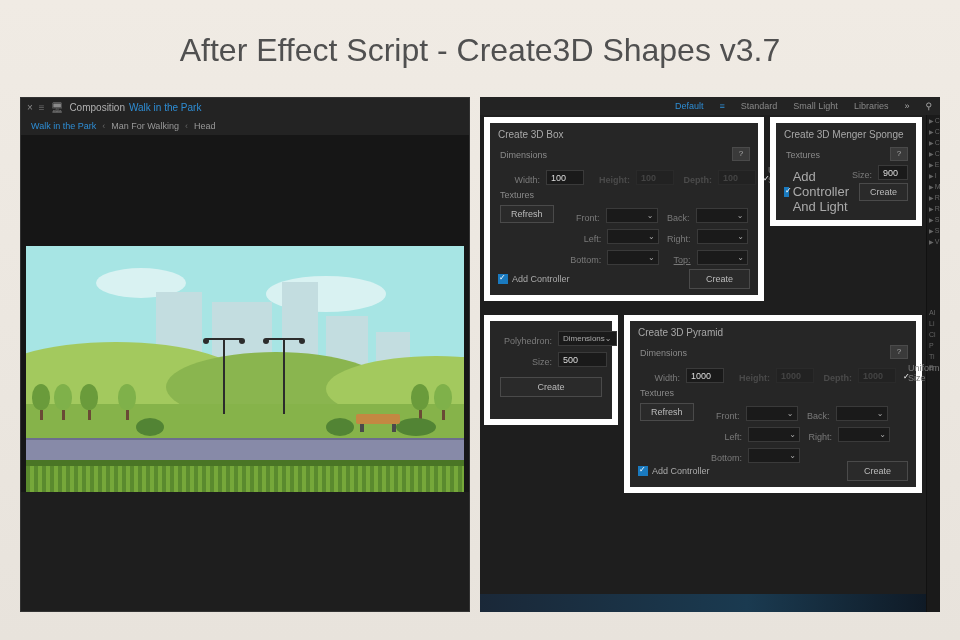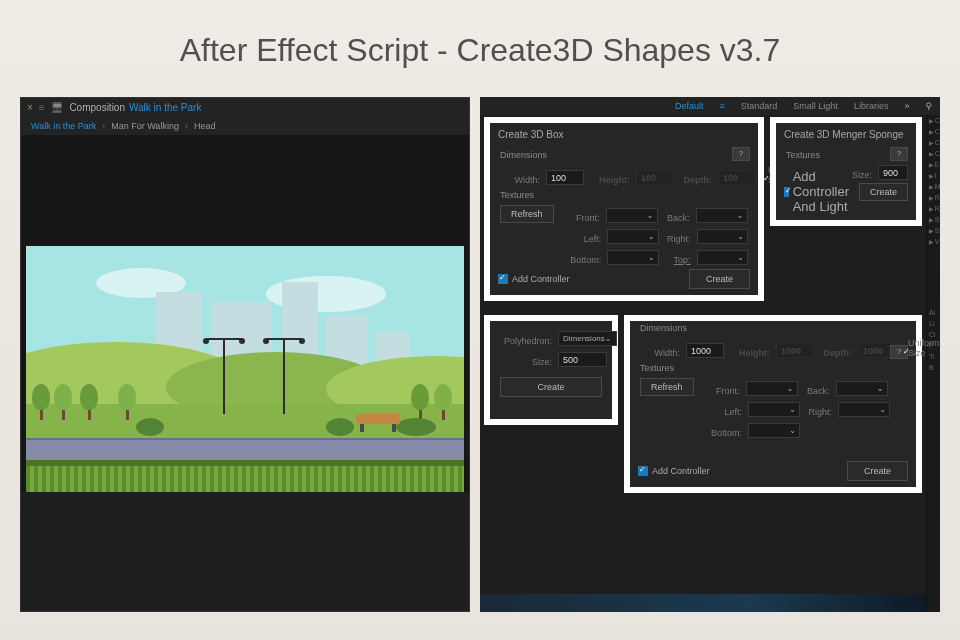--- a/index.html
+++ b/index.html
@@ -344,20 +344,21 @@
         <div class="row">
           <span class="lbl" style="min-width:52px;">Size:</span>
           <input class="inp" style="width: 49px;" value="500">
         </div>
         <div style="padding:6px 10px;">
           <button class="btn" style="width:100%;">Create</button>
         </div>
       </div>
 
       <div class="panel" style="left:144px; top:200px; width:298px; height:178px;">
+        <div class="panel-title">Create 3D Pyramid</div>
         <div class="hbtn">?</div>
         <div class="sect">Dimensions</div>
         <div class="row">
           <span class="lbl">Width:</span>
           <input class="inp" value="1000" style="">
           <span class="lbl faded">Height:</span>
           <input class="inp faded" style="background: rgb(34, 34, 34); border-color: rgb(42, 42, 42); color: rgb(68, 68, 68);" value="1000">
           <span class="lbl faded" style="min-width:32px;">Depth:</span>
           <input class="inp faded" style="background: rgb(34, 34, 34); border-color: rgb(42, 42, 42); color: rgb(68, 68, 68);" value="1000">
           <span class="cb"></span>

